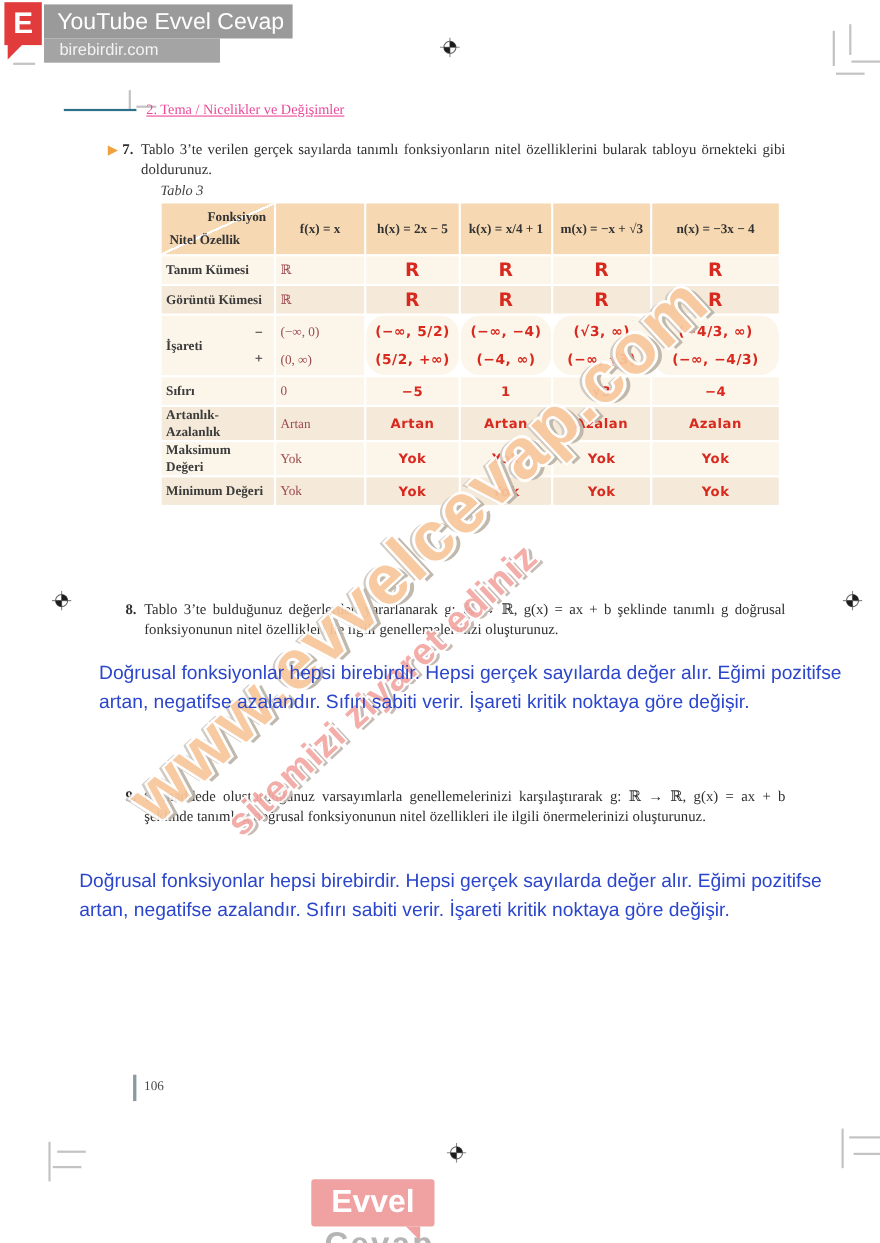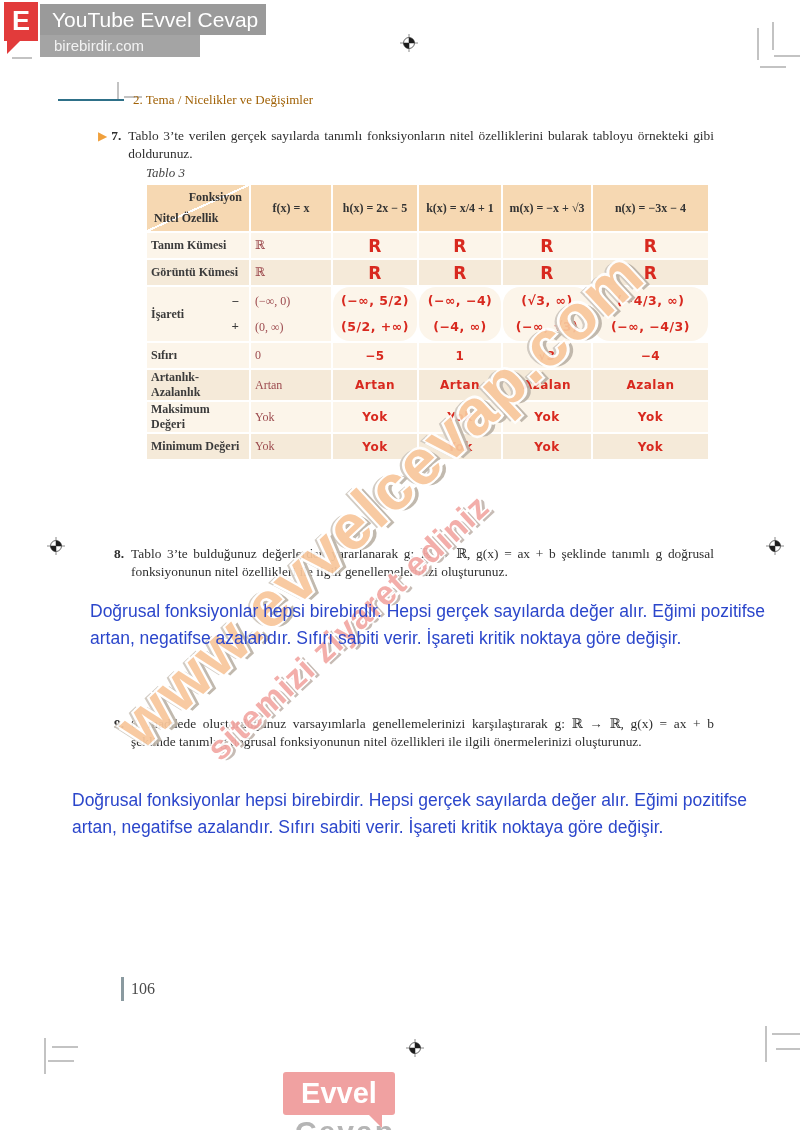--- a/index.html
+++ b/index.html
@@ -19,22 +19,22 @@
           color:#f2f2f2;font-family:"Liberation Sans",sans-serif;font-size:15px;line-height:22px;
           padding-left:14px;z-index:7;}
 
   
   .regmark{position:absolute;width:18px;height:18px;z-index:1;}
   .trim{position:absolute;background:#c3c3c3;z-index:1;}
   .trim.v{width:2px;}
   .trim.h{height:2px;}
 
   
-  .section-heading{position:absolute;left:58px;top:92px;font-size:13px;color:#a16207;z-index:2;
-                   display:flex;align-items:center;}
+  .section-heading{position:absolute;left:58px;top:92px;font-size:13px;color:#ec4899;z-index:2;
+                   display:flex;align-items:center;text-decoration:underline;}
   .section-rule{display:inline-block;width:66px;border-top:2px solid #2e7088;margin-right:9px;}
 
   
   .q{position:absolute;display:flex;z-index:2;font-size:13.4px;line-height:1.35;}
   .q7{left:98px;top:127px;width:616px;}
   .q8{left:114px;top:545px;width:600px;}
   .q9{left:114px;top:715px;width:600px;}
   .qmarker{color:#f0a03c;font-size:12px;margin-right:4px;line-height:1.5;}
   .qnum{font-weight:bold;margin-right:7px;white-space:nowrap;}
   .qtext{flex:1;text-align:justify;}
@@ -79,21 +79,21 @@
            transform:rotate(-43deg);
            text-shadow:-2px -2px 0 #ffffff,2px -2px 0 #ffffff,-2px 2px 0 #ffffff,2px 2px 0 #ffffff,
                        4px 5px 0 #bdb4a8,-4px -3px 0 #cfc8bf;}
   .wm-secondary{left:-57px;top:608px;font-size:34px;letter-spacing:1px;color:#f3a8a4;
            transform:rotate(-43deg);
            text-shadow:-1.5px -1.5px 0 #ffffff,1.5px -1.5px 0 #ffffff,-1.5px 1.5px 0 #ffffff,1.5px 1.5px 0 #ffffff,
                        3px 4px 0 #c3b7b0;}
 
   
   .pagenum-bar{position:absolute;left:121px;top:977px;width:3px;height:24px;background:#8a9aa0;z-index:2;}
-  .pagenum{position:absolute;left:131px;top:980px;font-size:16px;color:#4a4a4a;z-index:2;}
+  .pagenum{position:absolute;left:131px;top:980px;font-size:12px;color:#4a4a4a;z-index:2;}
   .footer-logo{position:absolute;left:283px;top:1072px;display:flex;align-items:center;z-index:2;
                font-family:"Liberation Sans",sans-serif;font-weight:bold;flex-direction:column;}
   .footer-box{position:relative;width:112px;height:43px;background:#f0a1a1;border-radius:3px;
               color:#fff;font-size:29px;display:flex;align-items:center;justify-content:center;}
   .footer-tail{position:absolute;left:86px;top:43px;width:0;height:0;
               border-top:13px solid #f0a1a1;border-left:13px solid transparent;}
   .footer-rest{margin-left:12px;color:#b5b5b5;font-size:30px;letter-spacing:2px;}
 </style>
 </head>
 <body>

